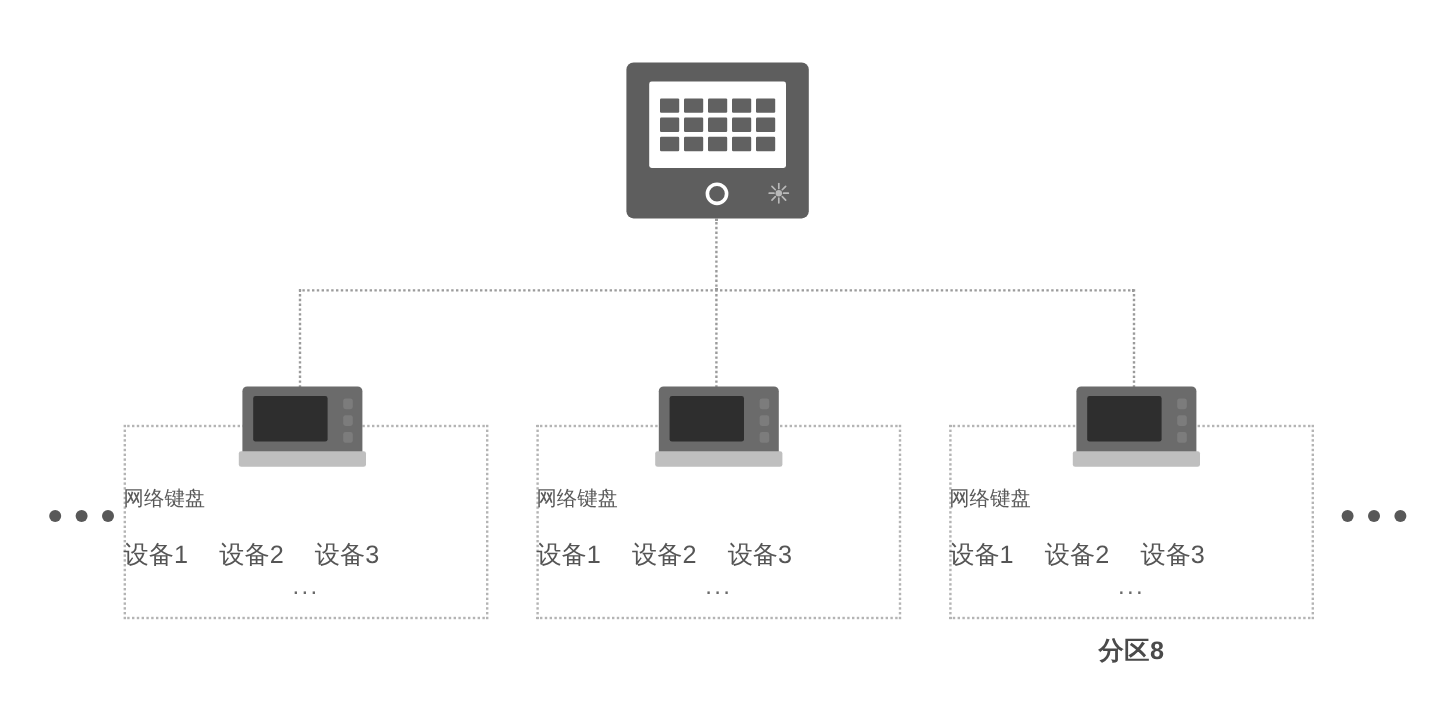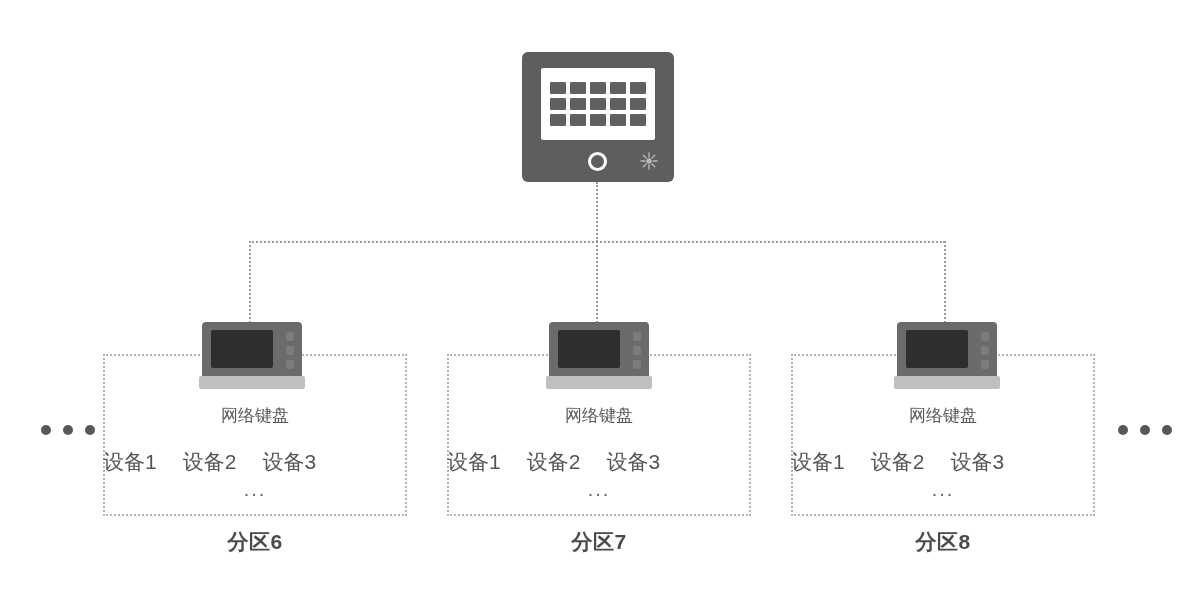--- a/index.html
+++ b/index.html
@@ -157,21 +157,21 @@
     height: 13px;
     background: #bfbfbf;
     border-radius: 2px;
   }
 
   
   .kbd-title {
     position: absolute;
     top: 404px;
     width: 304px;
-    text-align: center;
+    text-align: left;
     font-size: 17px;
     color: #5a5a5a;
   }
   .device-row {
     position: absolute;
     top: 448px;
     width: 304px;
     display: flex;
     gap: 26px;
     font-size: 21px;
@@ -265,42 +265,40 @@
     </div>
     <div class="kbd-base"></div>
   </div>
   <div class="kbd-title" style="left:103px;">网络键盘</div>
   <div class="device-row" style="left:103px;">
     <span>设备1</span>
     <span>设备2</span>
     <span>设备3</span>
   </div>
   <div class="device-ellipsis" style="left:103px;">...</div>
-  <div class="partition-label" style="left:103px;">分区6</div>
 
   <div class="partition" style="left:447px;"></div>
   <div class="kbd-device" style="left:546px;">
     <div class="kbd-body">
       <div class="kbd-screen"></div>
       <div class="kbd-buttons">
         <div class="kbd-btn"></div>
         <div class="kbd-btn"></div>
         <div class="kbd-btn"></div>
       </div>
     </div>
     <div class="kbd-base"></div>
   </div>
   <div class="kbd-title" style="left:447px;">网络键盘</div>
   <div class="device-row" style="left:447px;">
     <span>设备1</span>
     <span>设备2</span>
     <span>设备3</span>
   </div>
   <div class="device-ellipsis" style="left:447px;">...</div>
-  <div class="partition-label" style="left:447px;">分区7</div>
 
   <div class="partition" style="left:791px;"></div>
   <div class="kbd-device" style="left:894px;">
     <div class="kbd-body">
       <div class="kbd-screen"></div>
       <div class="kbd-buttons">
         <div class="kbd-btn"></div>
         <div class="kbd-btn"></div>
         <div class="kbd-btn"></div>
       </div>

